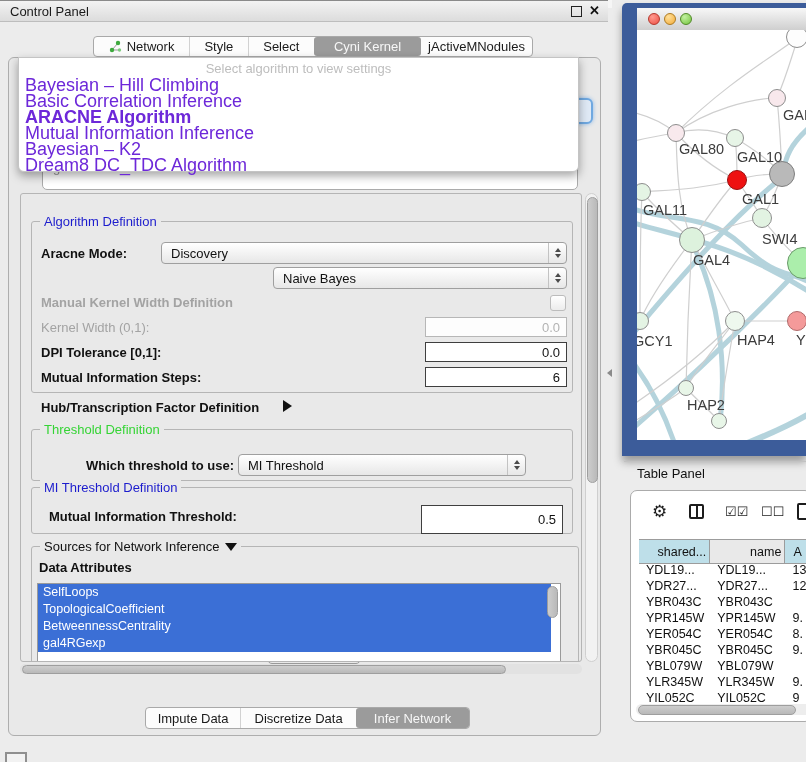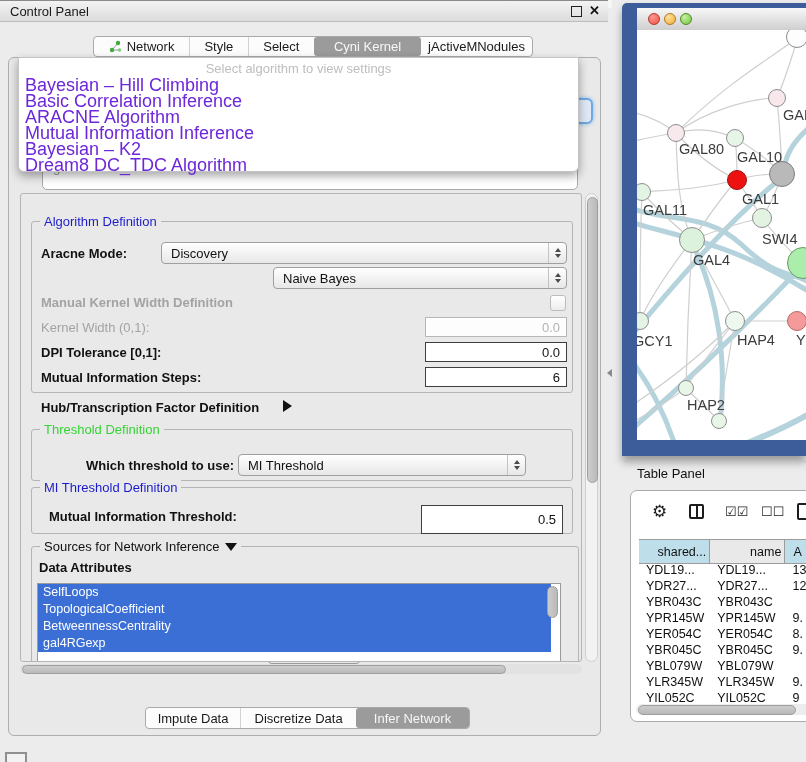--- a/index.html
+++ b/index.html
@@ -25,21 +25,21 @@
      color:#1a1a1a;gap:5px;white-space:nowrap}
   .tab + .tab{border-left:1px solid #d2d2d2}
   .tab.sel{background:#9b9b9b;color:#f7f7f7;border-left:none;border-radius:3px}
   .tab.sel + .tab{border-left:none}
   
   .dd{left:18px;top:57px;width:561px;height:115px;background:#fff;
       border:1px solid #c4c4c4;border-radius:0 0 6px 6px;
       box-shadow:0 4px 10px rgba(0,0,0,.35);z-index:30;box-sizing:border-box}
   .dd-header{height:17px;line-height:17px;text-align:center;color:#bdbdbd;font-size:13px;margin-top:2px}
   .dd-item{height:16px;line-height:16px;font-size:18px;padding-left:6px;color:#6d28d9}
-  .dd-item.bold{font-weight:normal}
+  .dd-item.bold{font-weight:bold}
   
   .grp{position:absolute;border:1px solid #b5b5b5;border-radius:3px;box-sizing:border-box}
   .legend{position:absolute;top:-8px;left:8px;background:#e9e9e9;padding:0 4px;
      font-size:13px;line-height:15px;white-space:nowrap}
   .legend.blue{color:#1c1ccd}
   .legend.green{color:#35d435}
   .lbl{position:absolute;font-size:13px;white-space:nowrap}
   .b{font-weight:bold}
   .dis{color:#a3a3a3}
   

